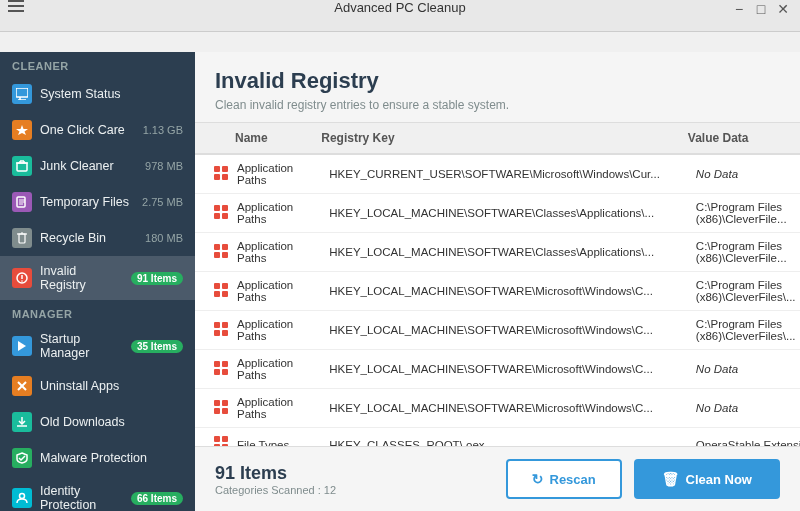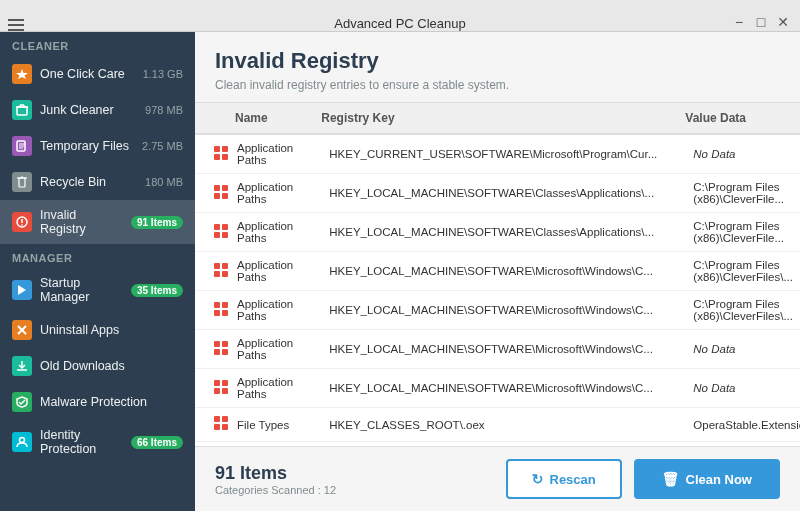--- a/index.html
+++ b/index.html
@@ -12,21 +12,21 @@
       overflow: hidden;
       display: flex;
       flex-direction: column;
     }
 
     
     .titlebar {
       background: #e8e8e8;
       height: 32px;
       display: flex;
-      align-items: flex-end;
+      align-items: flex-start;
       justify-content: space-between;
       padding: 0 8px;
       border-bottom: 1px solid #ccc;
       flex-shrink: 0;
     }
     .titlebar-left {
       display: flex;
       align-items: center;
       gap: 8px;
     }
@@ -63,20 +63,21 @@
       height: 2px;
       background: #555;
       display: block;
     }
 
     
     .main-layout {
       display: flex;
       flex: 1;
       overflow: hidden;
+      margin-top: 20px;
     }
 
     
     .sidebar {
       width: 195px;
       background: #2c3e50;
       display: flex;
       flex-direction: column;
       flex-shrink: 0;
       overflow-y: auto;
@@ -284,20 +285,30 @@
     <div class="titlebar-btn">□</div>
     <div class="titlebar-btn">✕</div>
   </div>
 </div>
 
 <div class="main-layout">
 
   <div class="sidebar">
     <div class="sidebar-section-label">Cleaner</div>
 
+    <div class="sidebar-item">
+      <div class="sidebar-item-icon icon-blue">
+        <svg width="12" height="12" viewBox="0 0 12 12" fill="white">
+            <rect x="0" y="0" width="12" height="9" rx="1" fill="none" stroke="white" stroke-width="1.5"></rect>
+            <line x1="4" y1="9" x2="4" y2="12" stroke="white" stroke-width="1.5"></line>
+            <line x1="2" y1="12" x2="10" y2="12" stroke="white" stroke-width="1.5"></line>
+          </svg>
+      </div>
+      <span class="sidebar-item-label">System Status</span>
+    </div>
 
     <div class="sidebar-item">
       <div class="sidebar-item-icon icon-orange">
         <svg width="12" height="12" viewBox="0 0 12 12" fill="white">
             <polygon points="6,1 7.5,5 12,5 8.5,7.5 10,11 6,9 2,11 3.5,7.5 0,5 4.5,5" fill="white"></polygon>
           </svg>
       </div>
       <span class="sidebar-item-label">One Click Care</span>
       <span class="sidebar-size">1.13 GB</span>
     </div>
@@ -433,21 +444,21 @@
             <svg width="16" height="16" viewBox="0 0 16 16">
               <rect x="1" y="1" width="6" height="6" rx="1" fill="#e74c3c"></rect>
               <rect x="9" y="1" width="6" height="6" rx="1" fill="#e74c3c"></rect>
               <rect x="1" y="9" width="6" height="6" rx="1" fill="#e74c3c"></rect>
               <rect x="9" y="9" width="6" height="6" rx="1" fill="#e74c3c"></rect>
             </svg>
           </span>
           <span>Application Paths</span>
         </div>
       </td>
-      <td class="key-text">HKEY_CURRENT_USER\SOFTWARE\Microsoft\Program\Cur...</td>
+      <td class="key-text">HKEY_CURRENT_USER\SOFTWARE\Microsoft\Windows\Cur...</td>
       <td class="value-text no-data">No Data</td>
     </tr>
             <tr>
       <td>
         <div class="name-cell">
           <span style="color:#c0392b;font-size:15px;margin-right:4px;">
             <svg width="16" height="16" viewBox="0 0 16 16">
               <rect x="1" y="1" width="6" height="6" rx="1" fill="#e74c3c"></rect>
               <rect x="9" y="1" width="6" height="6" rx="1" fill="#e74c3c"></rect>
               <rect x="1" y="9" width="6" height="6" rx="1" fill="#e74c3c"></rect>

